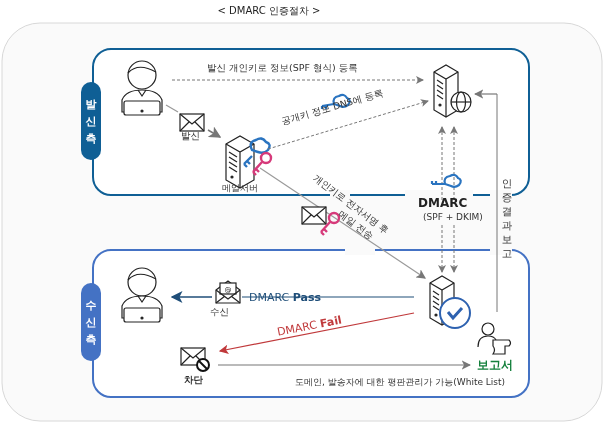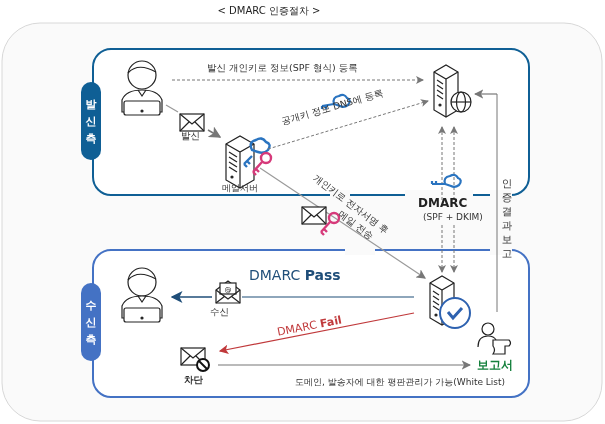--- a/index.html
+++ b/index.html
@@ -200,21 +200,21 @@
 <div class="vert" style="left:500px;top:176px;background:transparent;">
   <span>인</span>
   <span>증</span>
   <span>결</span>
   <span>과</span>
   <span>보</span>
   <span>고</span>
 </div>
 
 <div class="lbl" style="left:210px;top:306px;">수신</div>
-<div class="lbl" style="left:249px;top:267px;font-size:14px;color:#1f4e79;">
+<div class="lbl" style="left:249px;top:291px;font-size:11px;color:#1f4e79;">
   <span>DMARC </span><b>Pass</b>
 </div>
 <div class="lbl" style="left:276px;top:326px;font-size:11px;color:#c0393b;transform:rotate(-11deg);transform-origin:left top;">
   <span>DMARC </span><b>Fail</b>
 </div>
 <div class="lbl" style="left:184px;top:374px;font-weight:bold;">차단</div>
 <div class="lbl" style="left:477px;top:357px;font-size:12px;font-weight:bold;color:#15803d;">보고서</div>
 <div class="lbl" style="left:287px;top:376px;font-size:9px;margin-left:8px;">도메인, 발송자에 대한 평판관리가 가능(White List)</div>
 
 </body></html>

